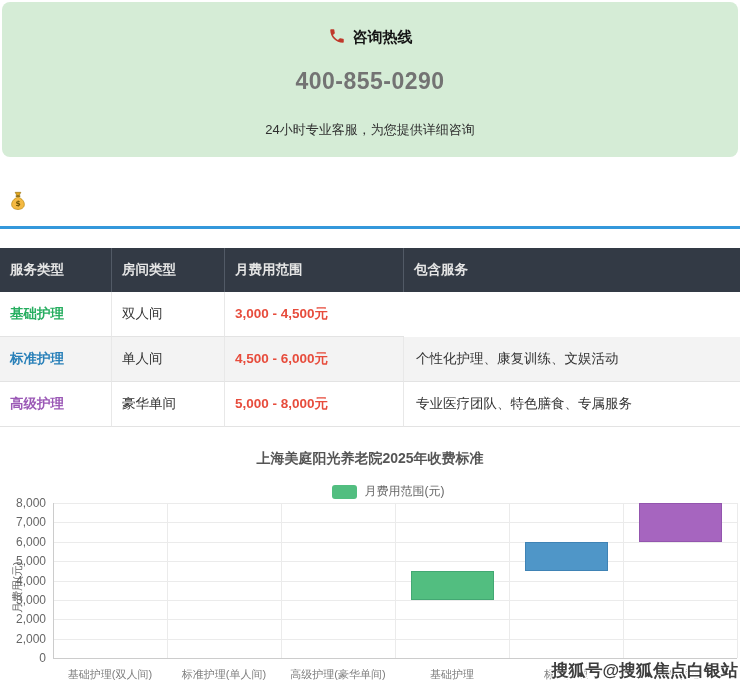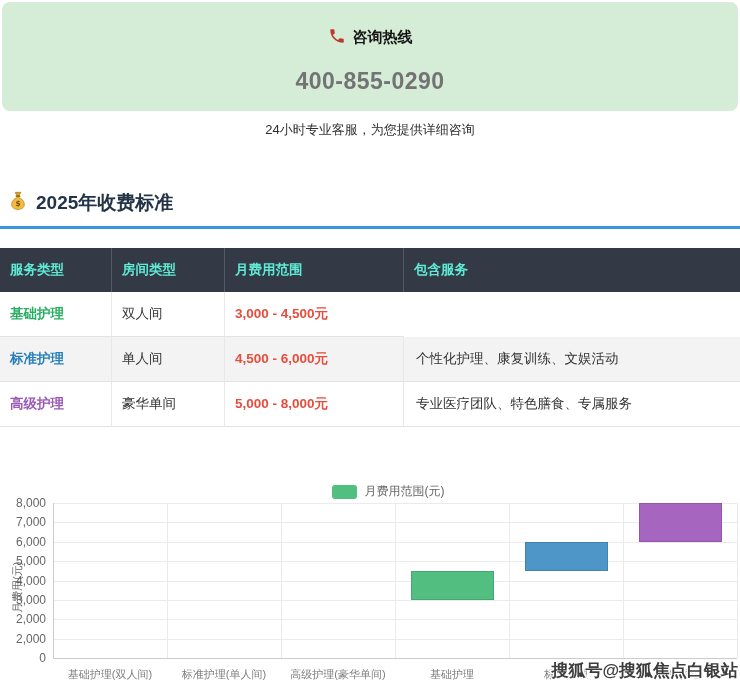--- a/index.html
+++ b/index.html
@@ -6,21 +6,21 @@
   html, body { margin: 0; padding: 0; }
   body {
     width: 740px; height: 688px; position: relative; overflow: hidden;
     background: #ffffff;
     font-family: "Liberation Sans", "DejaVu Sans", sans-serif;
     color: #333;
   }
 
   
   .banner {
-    position: absolute; left: 2px; top: 2px; width: 736px; height: 109px;
+    position: absolute; left: 2px; top: 2px; width: 736px; height: 155px;
     background: #d5ecd6; border-radius: 8px; text-align: center; padding-top: 26px;
   }
   .banner-title {
     display: flex; align-items: center; justify-content: center; gap: 7px;
     font-size: 15px; font-weight: bold; color: #141414; height: 18px;
   }
   .banner-number {
     margin-top: 22px; font-size: 23px; font-weight: bold; color: #737373;
     letter-spacing: .5px; height: 27px; line-height: 27px;
   }
@@ -31,21 +31,21 @@
     position: absolute; left: 0; top: 184px; width: 740px;
     padding: 6px 0 11px 8px; border-bottom: 3px solid #3498db;
   }
   .section-inner { display: flex; align-items: center; gap: 8px; }
   .section-title { font-size: 19px; font-weight: bold; color: #243447; line-height: 24px; }
 
   
   .ptable { position: absolute; left: 0; top: 248px; width: 740px; font-size: 13.5px; }
   .t-row { display: grid; grid-template-columns: 112px 113px 179px 1fr; }
   .t-head .cell {
-    background: #333a45; color: #5eead4; font-weight: bold; height: 44px;
+    background: #333a45; color: #e5e5e5; font-weight: bold; height: 44px;
     border-right: 1px solid #525a66;
   }
   .t-head .cell:last-child { border-right: none; }
   .t-body .cell {
     height: 45px; border-right: 1px solid #e8e8e8; border-bottom: 1px solid #e3e3e3;
     background: #fff;
   }
   .t-body.alt .cell { background: #f3f3f3; }
   .t-body .cell:last-child { border-right: none; }
   .cell { display: flex; align-items: center; padding-left: 10px; }
@@ -106,21 +106,20 @@
 <div class="section">
   <div class="section-inner">
     <span class="icon-svg">
       <svg width="20" height="21" viewBox="0 0 24 24">
         <path d="M8.6 2.2h6.8l-2.1 3.9h-2.6z" fill="#e2a61d" stroke="#9a7310" stroke-width="0.8"></path>
         <rect x="9.1" y="5.6" width="5.8" height="2.2" rx="1.1" fill="#8d6e1a"></rect>
         <path d="M12 7.8c-5.2 2-7.6 5.6-7.6 9 0 3.6 3.1 5.9 7.6 5.9s7.6-2.3 7.6-5.9c0-3.4-2.4-7-7.6-9z" fill="#f4b942" stroke="#b8860b" stroke-width="0.9"></path>
         <text x="12" y="18.6" text-anchor="middle" font-size="9" font-weight="bold" fill="#6d5200" font-family="'DejaVu Sans', sans-serif">$</text>
       </svg>
     </span>
-    <span class="section-title">2025年收费标准</span>
   </div>
 </div>
 
 <div class="ptable">
   <div class="t-row t-head">
     <div class="cell">服务类型</div>
     <div class="cell">房间类型</div>
     <div class="cell">月费用范围</div>
     <div class="cell">包含服务</div>
   </div>
@@ -140,20 +139,21 @@
 
   <div class="t-row t-body">
     <div class="cell svc" style="color: rgb(155, 89, 182);">高级护理</div>
     <div class="cell">豪华单间</div>
     <div class="cell price">5,000 - 8,000元</div>
     <div class="cell inc">专业医疗团队、特色膳食、专属服务</div>
   </div>
 </div>
 
 <div class="chart">
+  <div class="chart-title">上海美庭阳光养老院2025年收费标准</div>
   <div class="legend">
     <span class="legend-swatch" id="legend-swatch" style="background: rgb(82, 190, 128);"></span>
     <span>月费用范围(元)</span>
   </div>
   <div id="plot">
       <div class="gridline-h axis" style="left: 53px; top: 218px; width: 684px; height: 1px;"></div>
       <div class="ytick" style="left: 0px; top: 212px;">0</div>
       <div class="gridline-h" style="left: 53px; top: 198.625px; width: 684px; height: 1px;"></div>
       <div class="ytick" style="left: 0px; top: 192.625px;">2,000</div>
       <div class="gridline-h" style="left: 53px; top: 179.25px; width: 684px; height: 1px;"></div>

